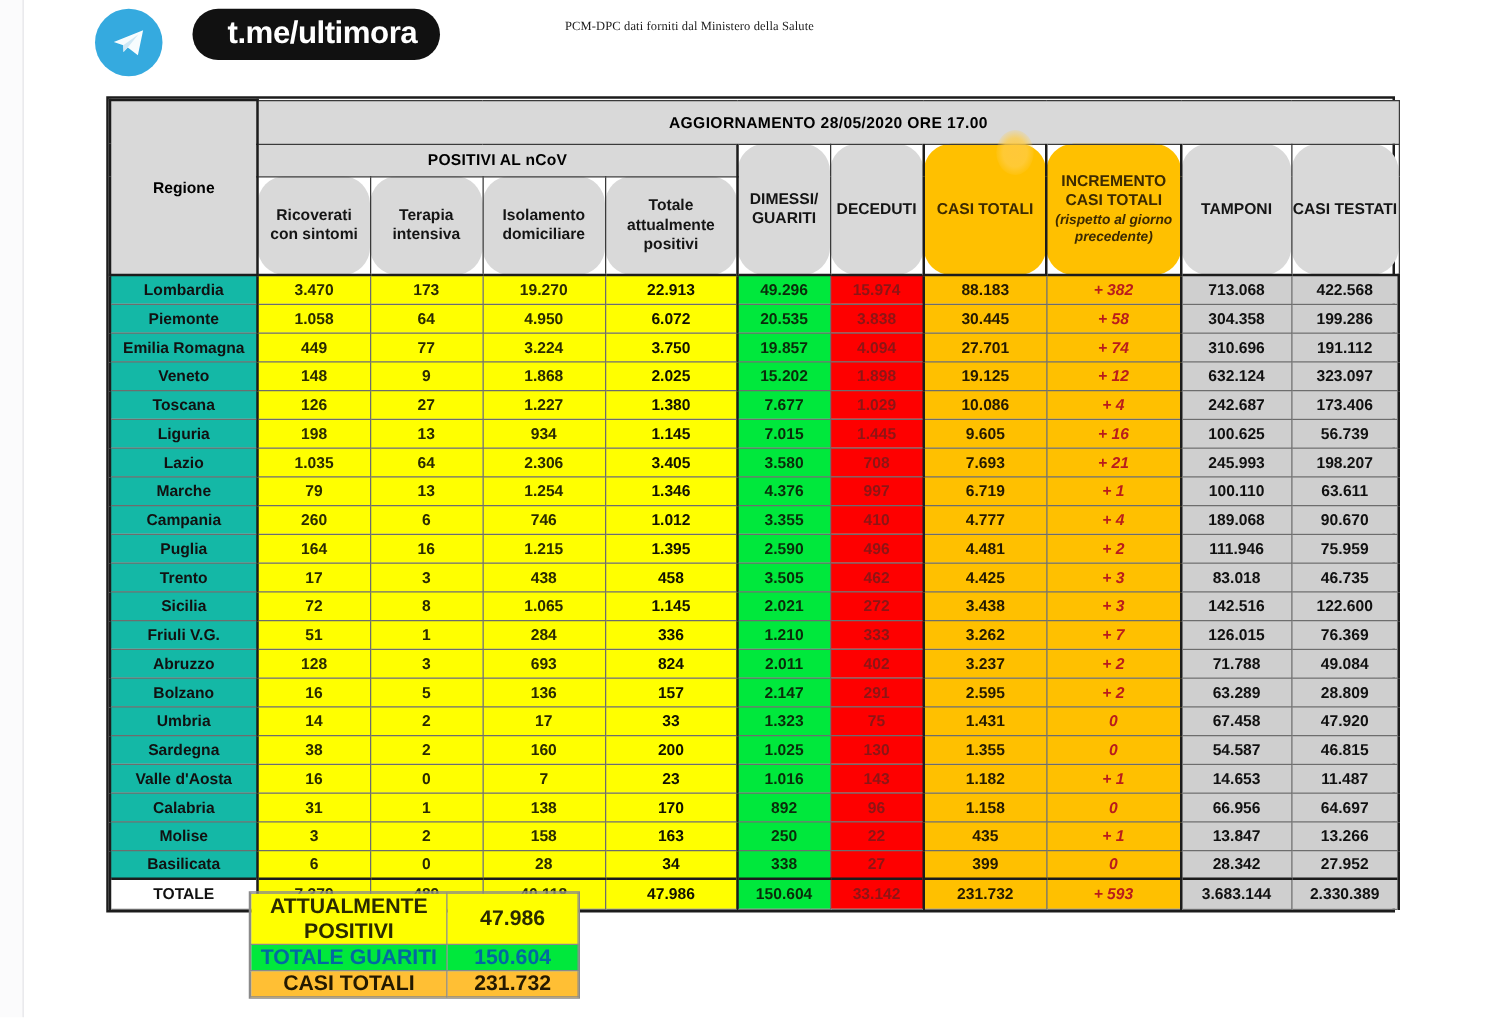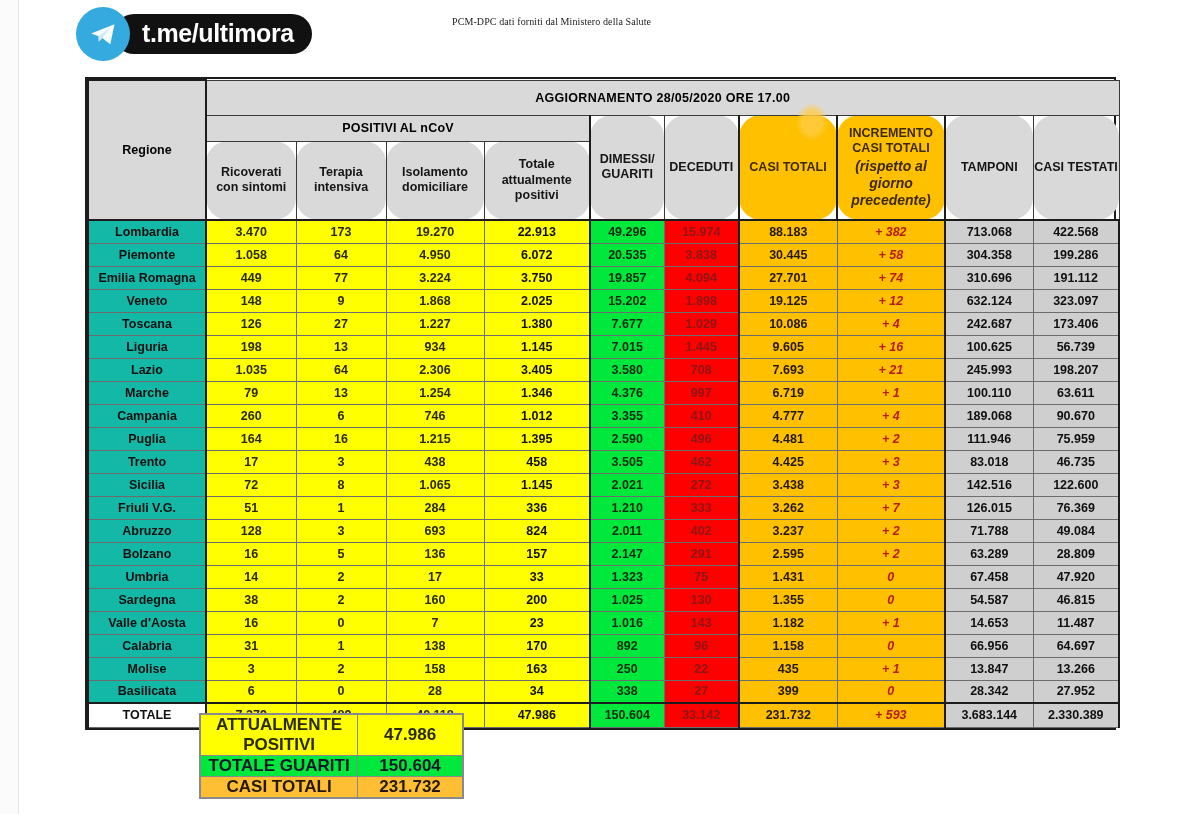--- a/index.html
+++ b/index.html
@@ -35,22 +35,23 @@
     position: absolute;
     left: 0; top: 0;
     width: 1200px;
     height: 70px;
   }
   .brand {
     position: absolute;
     left: 76px;
     top: 7px;
     display: flex;
-    align-items: center;
+    align-items: flex-start;
     height: 54px;
+    gap: 40px;
   }
   .tg-badge {
     width: 54px;
     height: 54px;
     border-radius: 50%;
     background: #35aadf;
     display: flex;
     align-items: center;
     justify-content: center;
     position: relative;
@@ -143,21 +144,21 @@
   }
   .hd-orange {
     background: #ffc000 !important;
     color: #3d2a00;
     border: 1px solid #3a3a3a !important;
   }
   .hd-orange .sub-it {
     display: block;
     font-style: italic;
     font-weight: bold;
-    font-size: 14px;
+    font-size: 11px;
     line-height: 1.2;
     margin-top: 2px;
   }
   .hd-thick-l { border-left: 2px solid #1c1c1c !important; }
   .hd-thick-r { border-right: 2px solid #1c1c1c !important; }
 
   
   tbody td {
     height: 23px;
     font-size: 12.5px;
@@ -222,21 +223,21 @@
     border: 1px solid #8a8a8a;
     height: 21px;
     font-size: 17px;
     font-weight: bold;
     text-align: center;
     padding: 0 6px;
     box-sizing: border-box;
   }
   td.lg-label { text-align: center; }
   .lg-yellow { background:#ffff00; color:#2a2a00; }
-  .lg-green  { background:#00e83c; color:#0f172a; }
+  .lg-green  { background:#00e83c; color:#0369a1; }
   .lg-red    { background:#fe0000; color:#9e1a1a; }
   .lg-orange { background:#ffbf34; color:#241900; }
 </style>
 </head>
 <body>
 
 <div class="gutter-fill"></div>
 <div class="gutter-line"></div>
 
 <div class="header">

